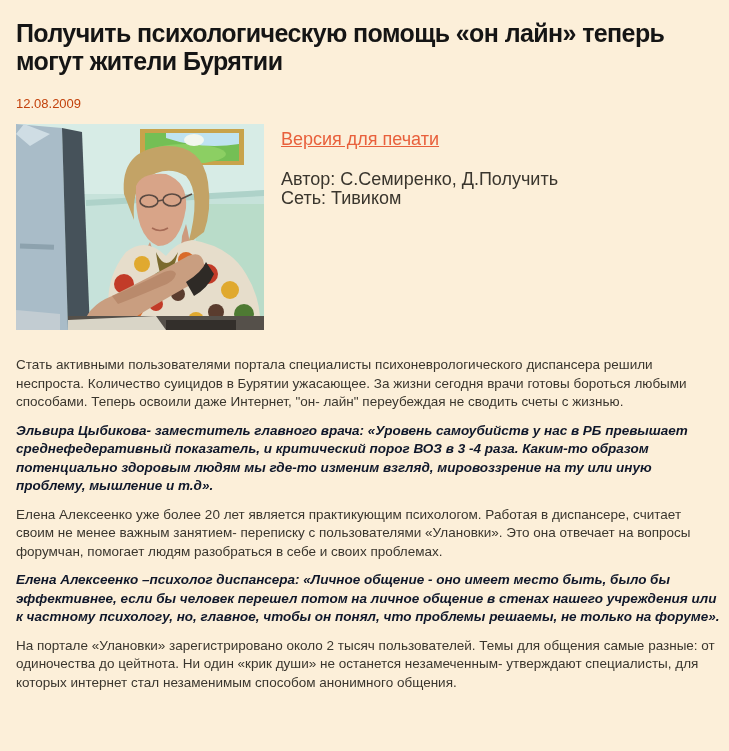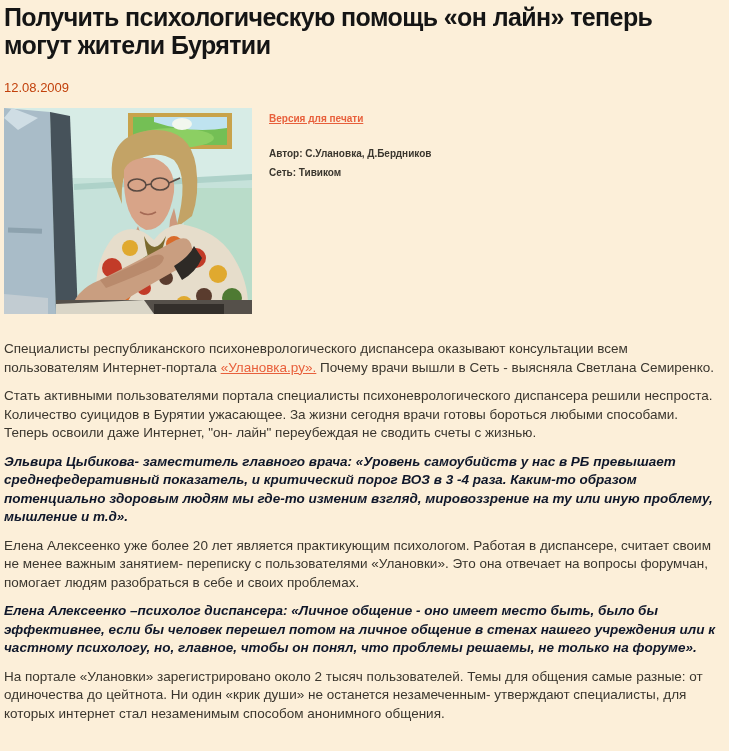--- a/index.html
+++ b/index.html
@@ -4,21 +4,21 @@
 <style>
   html, body { margin: 0; padding: 0; }
   body {
     width: 729px;
     height: 751px;
     background: #fcefd9;
     font-family: "Liberation Sans", "DejaVu Sans", sans-serif;
     color: #3a362e;
     overflow: hidden;
   }
-  .page { padding: 3px 7px 0 4px; }
+  .page { padding: 3px 7px 0 16px; margin-top: 16px; }
 
   .title {
     margin: 0;
     font-size: 25px;
     line-height: 28px;
     font-weight: bold;
     color: #151515;
     letter-spacing: -0.6px;
   }
   .date {
@@ -33,22 +33,21 @@
   .photo {
     width: 248px;
     height: 206px;
     flex: none;
     overflow: hidden;
   }
   .photo svg { display: block; }
   .meta {
     margin-left: 17px;
     padding-top: 5px;
-    font-size: 10px;
-    font-weight: bold;
+    font-size: 18px;
   }
   .print-link {
     color: #e8603c;
     text-decoration: underline;
     display: inline-block;
     margin-bottom: 20px;
     cursor: pointer;
   }
   .meta-line { line-height: 19px; }
 
@@ -149,27 +148,26 @@
         <g>
           <rect x="52" y="192" width="196" height="14" fill="#55504a"></rect>
           <polygon points="52,196 140,192 150,206 52,206" fill="#d9d5c7"></polygon>
           <rect x="150" y="196" width="70" height="10" fill="#332f2b"></rect>
         </g>
       </svg>
     </div>
 
     <div class="meta">
       <a class="print-link" href="#">Версия для печати</a>
-      <div class="meta-line">Автор: С.Улановка, Д.Бердников</div>
+      <div class="meta-line">Автор: С.Семиренко, Д.Получить</div>
       <div class="meta-line">Сеть: Тивиком</div>
     </div>
   </div>
 
   <div class="body-text">
-    <p class="para"><span>Специалисты республиканского психоневрологического диспансера оказывают консультации всем пользователям Интернет-портала </span><a class="inline-link" href="#">«Улановка.ру».</a><span> Почему врачи вышли в Сеть - выясняла Светлана Семиренко.</span></p>
 
     <p class="para">Стать активными пользователями портала специалисты психоневрологического диспансера решили неспроста. Количество суицидов в Бурятии ужасающее. За жизни сегодня врачи готовы бороться любыми способами. Теперь освоили даже Интернет, "он- лайн" переубеждая не сводить счеты с жизнью.</p>
 
     <p class="para quote">Эльвира Цыбикова- заместитель главного врача: «Уровень самоубийств у нас в РБ превышает среднефедеративный показатель, и критический порог ВОЗ в 3 -4 раза. Каким-то образом потенциально здоровым людям мы где-то изменим взгляд, мировоззрение на ту или иную проблему, мышление и т.д».</p>
 
     <p class="para">Елена Алексеенко уже более 20 лет является практикующим психологом. Работая в диспансере, считает своим не менее важным занятием- переписку с пользователями «Улановки». Это она отвечает на вопросы форумчан, помогает людям разобраться в себе и своих проблемах.</p>
 
     <p class="para quote">Елена Алексеенко –психолог диспансера: «Личное общение - оно имеет место быть, было бы эффективнее, если бы человек перешел потом на личное общение в стенах нашего учреждения или к частному психологу, но, главное, чтобы он понял, что проблемы решаемы, не только на форуме».</p>
 
     <p class="para">На портале «Улановки» зарегистрировано около 2 тысяч пользователей. Темы для общения самые разные: от одиночества до цейтнота. Ни один «крик души» не останется незамеченным- утверждают специалисты, для которых интернет стал незаменимым способом анонимного общения.</p>

